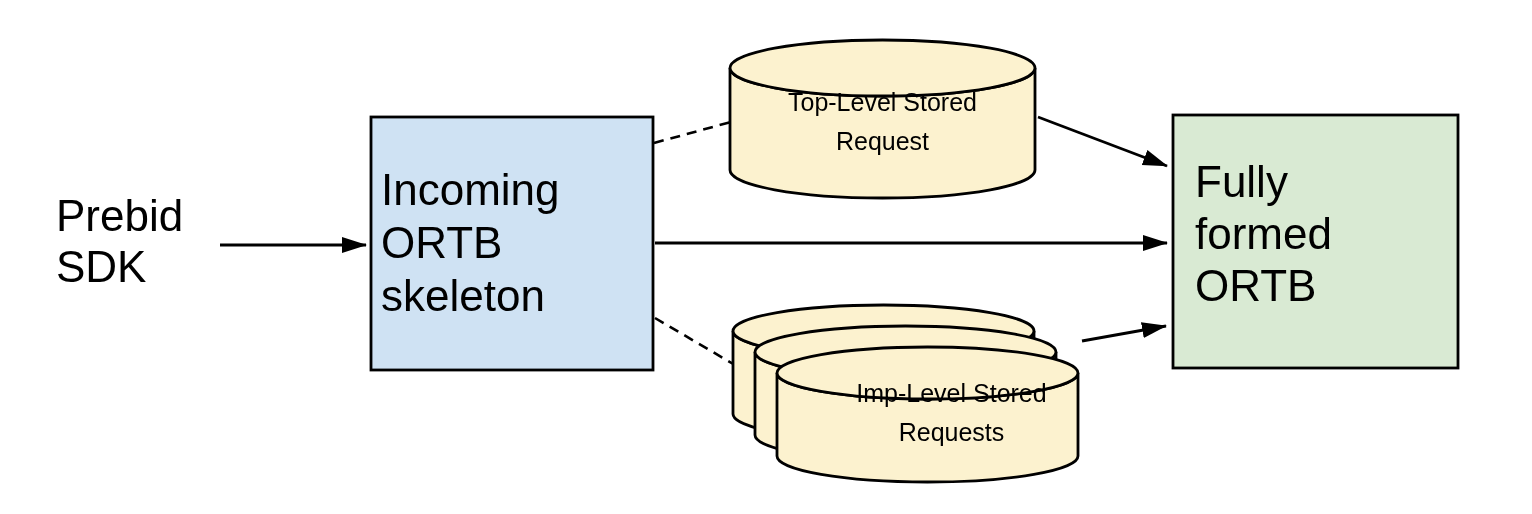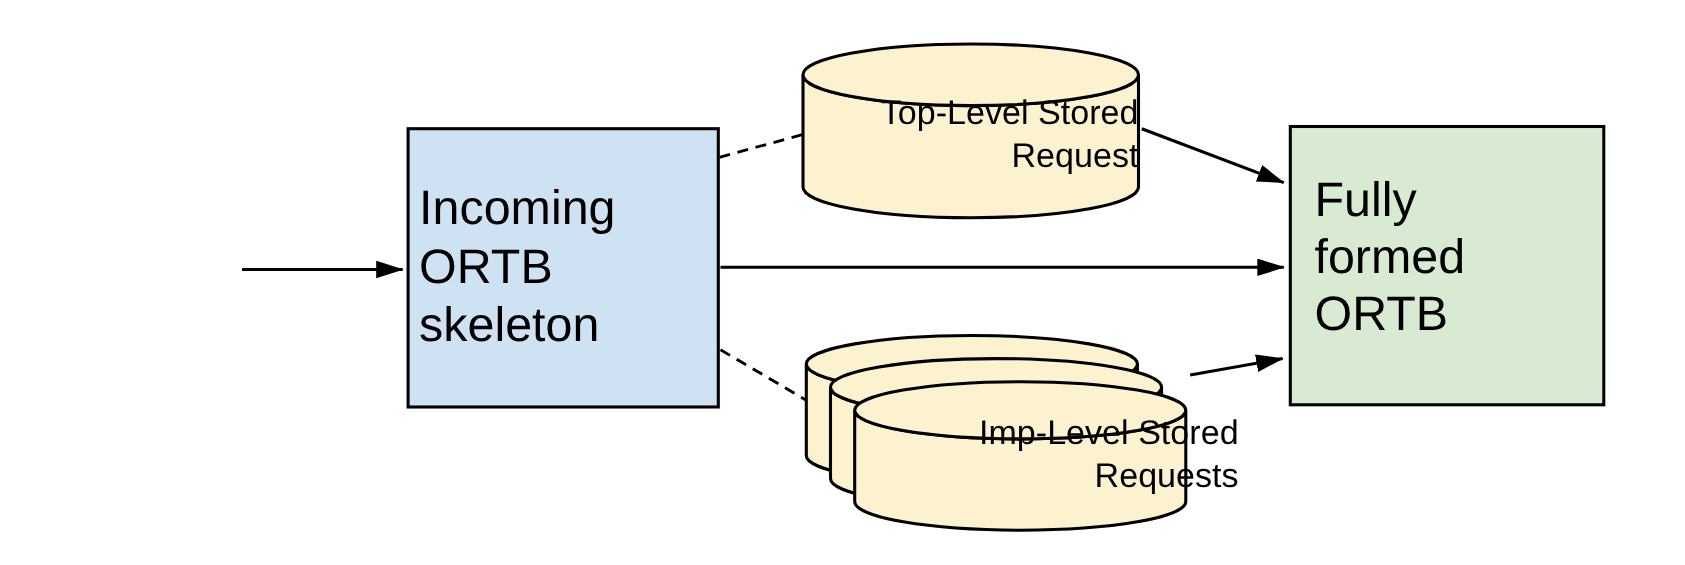--- a/index.html
+++ b/index.html
@@ -25,23 +25,23 @@
     color: #000000;
     white-space: pre-line;
     font-family: "Liberation Sans", sans-serif;
   }
   .lbl-big {
     font-size: 44px;
     line-height: 52px;
     letter-spacing: 0px;
   }
   .lbl-small {
-    font-size: 31px;
+    font-size: 25px;
     line-height: 39px;
-    text-align: right;
+    text-align: center;
   }
   .edge {
     stroke: #000000;
     stroke-width: 2.8;
     fill: none;
   }
   .edge.dashed {
     stroke-dasharray: 10 7;
     stroke-width: 2.6;
   }
@@ -92,20 +92,22 @@
         <path class="shape" d="M 733,331 L 733,414 A 150.5,26 0 0 0 1034,414 L 1034,331 A 150.5,26 0 0 1 733,331 Z"></path>
         <ellipse class="shape" cx="883.5" cy="331" rx="150.5" ry="26"></ellipse>
       </g>
       <g transform="translate(44,42)">
         <path class="shape" d="M 733,331 L 733,414 A 150.5,26 0 0 0 1034,414 L 1034,331 A 150.5,26 0 0 1 733,331 Z"></path>
         <ellipse class="shape" cx="883.5" cy="331" rx="150.5" ry="26"></ellipse>
       </g>
     </g>
   </svg>
 
+  <div class="label lbl-big" style="left:56px; top:190px; line-height:51px;">Prebid
+SDK</div>
 
   <div class="label lbl-big" style="left:381px; top:163px; line-height:53px;">Incoming
 ORTB
 skeleton</div>
 
   <div class="label lbl-big" style="left:1195px; top:156px;">Fully
 formed
 ORTB</div>
 
   <div class="label lbl-small" style="left:730px; top:83px; width:305px;">Top-Level Stored

